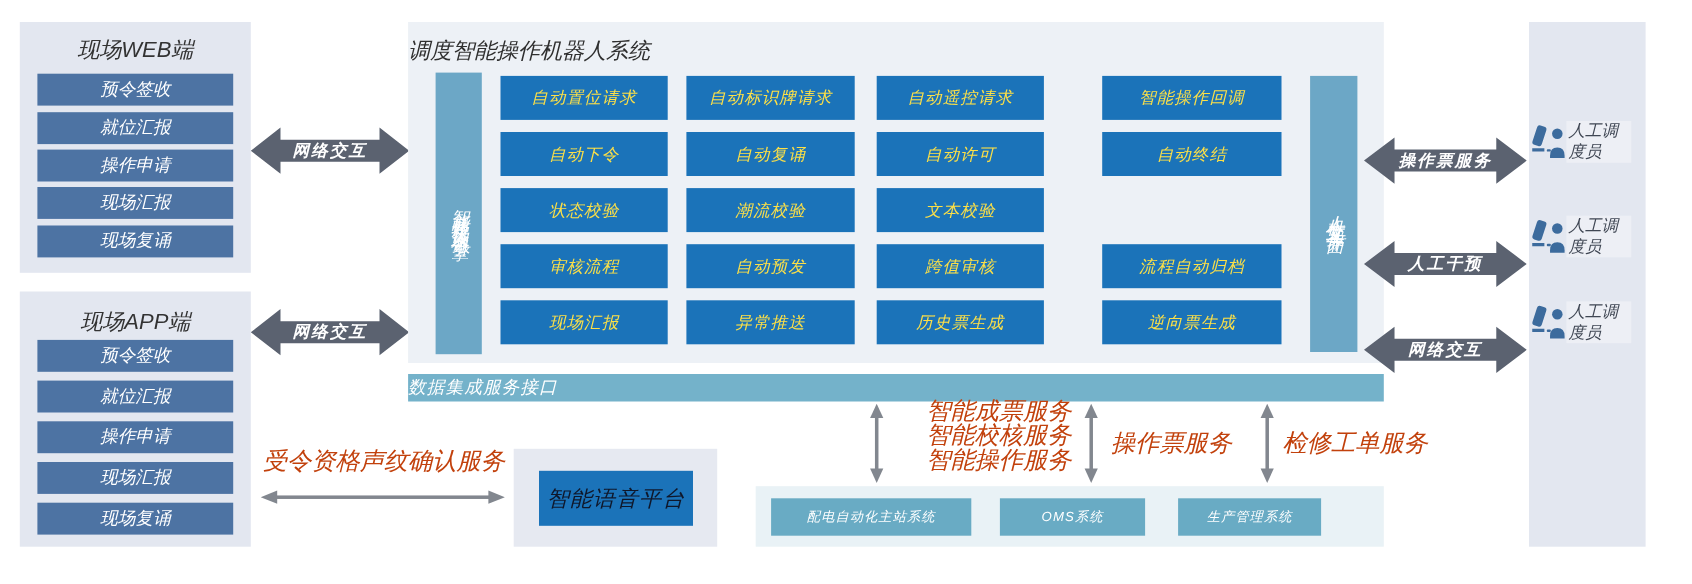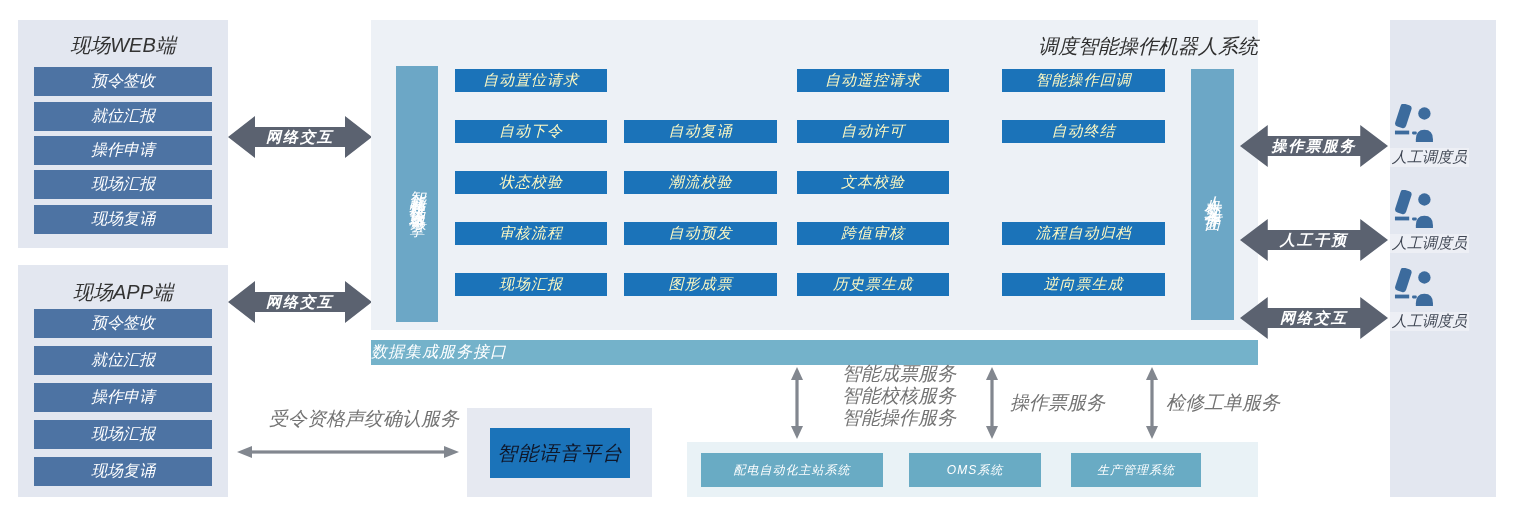--- a/index.html
+++ b/index.html
@@ -21,43 +21,43 @@
   html,body{background:#fff}
   .canvas{
     position:relative;width:1538px;height:531px;background:#fff;overflow:hidden;
     font-family:"Liberation Sans",sans-serif;color:var(--text-dark);font-style:italic;
   }
   .panel{position:absolute;background:var(--panel-bg)}
   .panel-title{position:absolute;left:0;right:0;text-align:center;font-size:20px;font-weight:500;color:var(--text-dark)}
   .item{position:absolute;left:16px;width:178px;height:29px;background:var(--steel-blue);
         color:#fff;font-size:16px;display:flex;align-items:center;justify-content:center}
   .main-panel{position:absolute;left:371px;top:20px;width:887px;height:310px;background:var(--main-bg)}
-  .main-title{position:absolute;left:0;right:0;top:13px;text-align:right;font-size:20px;font-weight:500;color:#2f2f2f}
+  .main-title{position:absolute;left:0;right:0;top:13px;text-align:left;font-size:20px;font-weight:500;color:#2f2f2f}
   .vbar{position:absolute;background:var(--teal-bar);display:flex;align-items:center;justify-content:center}
   .vtext{writing-mode:vertical-rl;text-orientation:upright;color:#fff;font-size:16px;letter-spacing:3px;line-height:1}
-  .btn{position:absolute;height:23px;background:var(--button-blue);color:#fef9c3;font-size:15px;font-weight:500;
+  .btn{position:absolute;height:40px;background:var(--button-blue);color:#fde047;font-size:15px;font-weight:500;
        display:flex;align-items:center;justify-content:center;letter-spacing:1px}
   .c1{left:84px;width:152px}.c2{left:253px;width:153px}.c3{left:426px;width:152px}.c4{left:631px;width:163px}
   .r1{top:49px}.r2{top:100px}.r3{top:151px}.r4{top:202px}.r5{top:253px}
   .h-arrow{position:absolute}
   .h-arrow svg{position:absolute;left:0;top:0;width:100%;height:100%}
   .h-arrow .lbl{position:absolute;left:0;right:0;top:50%;transform:translateY(-50%);
                 text-align:center;color:#fff;font-size:15px;font-weight:600;letter-spacing:2px}
   .strip{position:absolute;left:371px;top:340px;width:887px;height:25px;background:var(--teal-strip);
          color:#fff;font-size:16px;display:flex;align-items:center;letter-spacing:1px}
-  .svc-label{position:absolute;font-size:19px;color:#737373;line-height:22px;white-space:nowrap}
+  .svc-label{position:absolute;font-size:22px;color:#c2410c;line-height:22px;white-space:nowrap}
   .svc-label span{display:block}
   .bottom-panel{position:absolute;left:687px;top:442px;width:571px;height:55px;background:var(--bottom-bg)}
   .sys-box{position:absolute;top:11px;height:34px;background:var(--teal-box);color:#fff;font-size:12px;
            display:flex;align-items:center;justify-content:center;letter-spacing:1px}
   .voice-panel{position:absolute;left:467px;top:408px;width:185px;height:89px;background:var(--voice-bg)}
   .voice-btn{position:absolute;left:23px;top:20px;width:140px;height:50px;background:var(--button-blue);
              color:#0f172a;font-size:20px;display:flex;align-items:center;justify-content:center;letter-spacing:1px}
   .right-panel{position:absolute;left:1390px;top:20px;width:106px;height:477px;background:var(--panel-bg)}
-  .operator{position:absolute;left:0;right:13px;display:flex;flex-direction:column;align-items:flex-start}
+  .operator{position:absolute;left:0;right:13px;display:flex;align-items:flex-end}
   .operator .op-label{font-size:15px;color:#3f4653;margin-top:6px;background:rgba(255,255,255,0.35);padding:0 2px}
   .thin-arrow{position:absolute}
 </style>
 </head>
 <body>
 
 <div class="canvas">
 
   <div class="panel" style="left:18px;top:20px;width:210px;height:228px">
     <div class="panel-title" style="top:12px">现场WEB端</div>
@@ -91,39 +91,40 @@
   </div>
 
   <div class="main-panel">
     <div class="main-title">调度智能操作机器人系统</div>
 
     <div class="vbar" style="left:25px;top:46px;width:42px;height:256px">
       <span class="vtext">智能操作机器人服务引擎</span>
     </div>
 
     <div class="btn c1 r1">自动置位请求</div>
+    <div class="btn c2 r1">自动标识牌请求</div>
     <div class="btn c3 r1">自动遥控请求</div>
     <div class="btn c4 r1">智能操作回调</div>
 
     <div class="btn c1 r2">自动下令</div>
     <div class="btn c2 r2">自动复诵</div>
     <div class="btn c3 r2">自动许可</div>
     <div class="btn c4 r2">自动终结</div>
 
     <div class="btn c1 r3">状态校验</div>
     <div class="btn c2 r3">潮流校验</div>
     <div class="btn c3 r3">文本校验</div>
 
     <div class="btn c1 r4">审核流程</div>
     <div class="btn c2 r4">自动预发</div>
     <div class="btn c3 r4">跨值审核</div>
     <div class="btn c4 r4">流程自动归档</div>
 
     <div class="btn c1 r5">现场汇报</div>
-    <div class="btn c2 r5">图形成票</div>
+    <div class="btn c2 r5">异常推送</div>
     <div class="btn c3 r5">历史票生成</div>
     <div class="btn c4 r5">逆向票生成</div>
 
     <div class="vbar" style="left:820px;top:49px;width:43px;height:251px">
       <span class="vtext">人机交互工作界面</span>
     </div>
   </div>
 
   <div class="strip">
     <span>数据集成服务接口</span>

